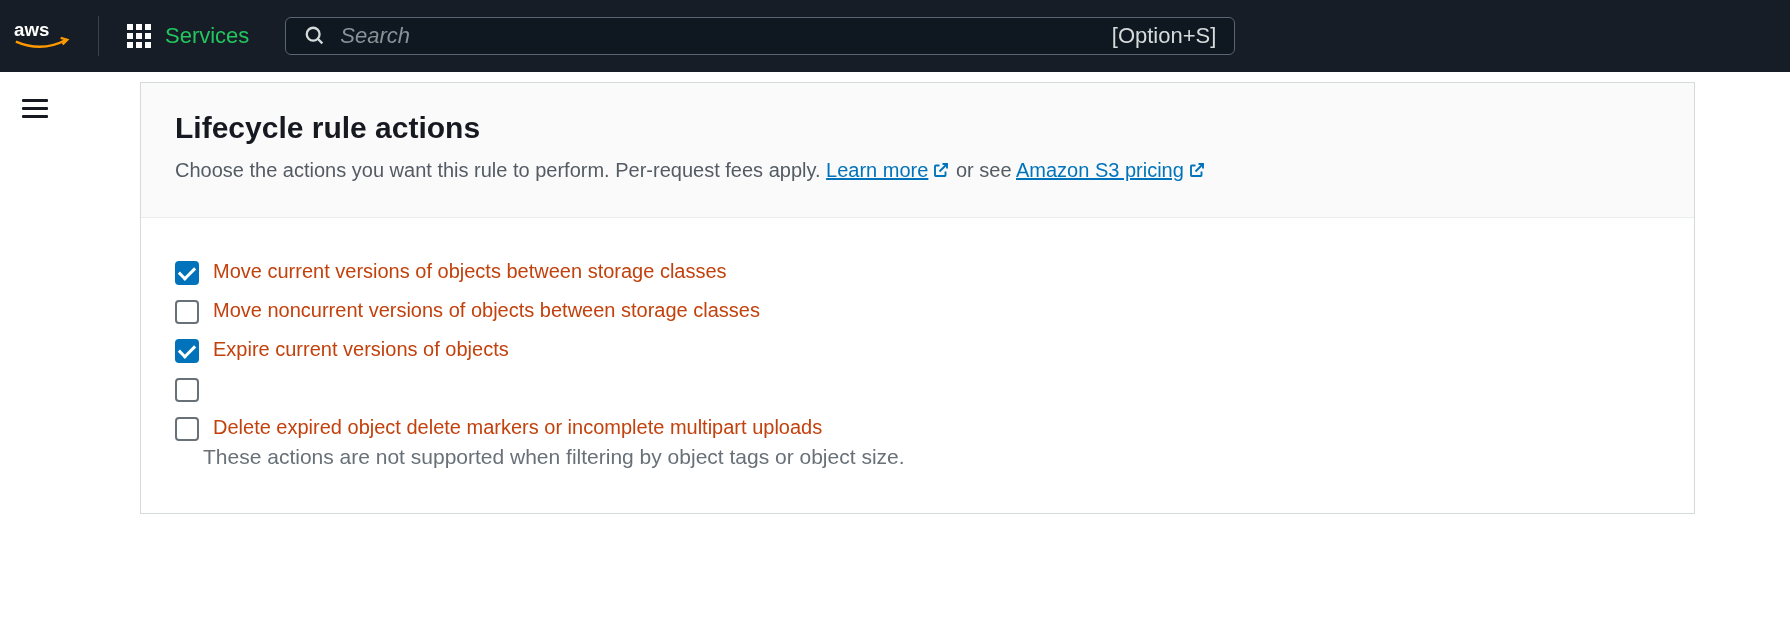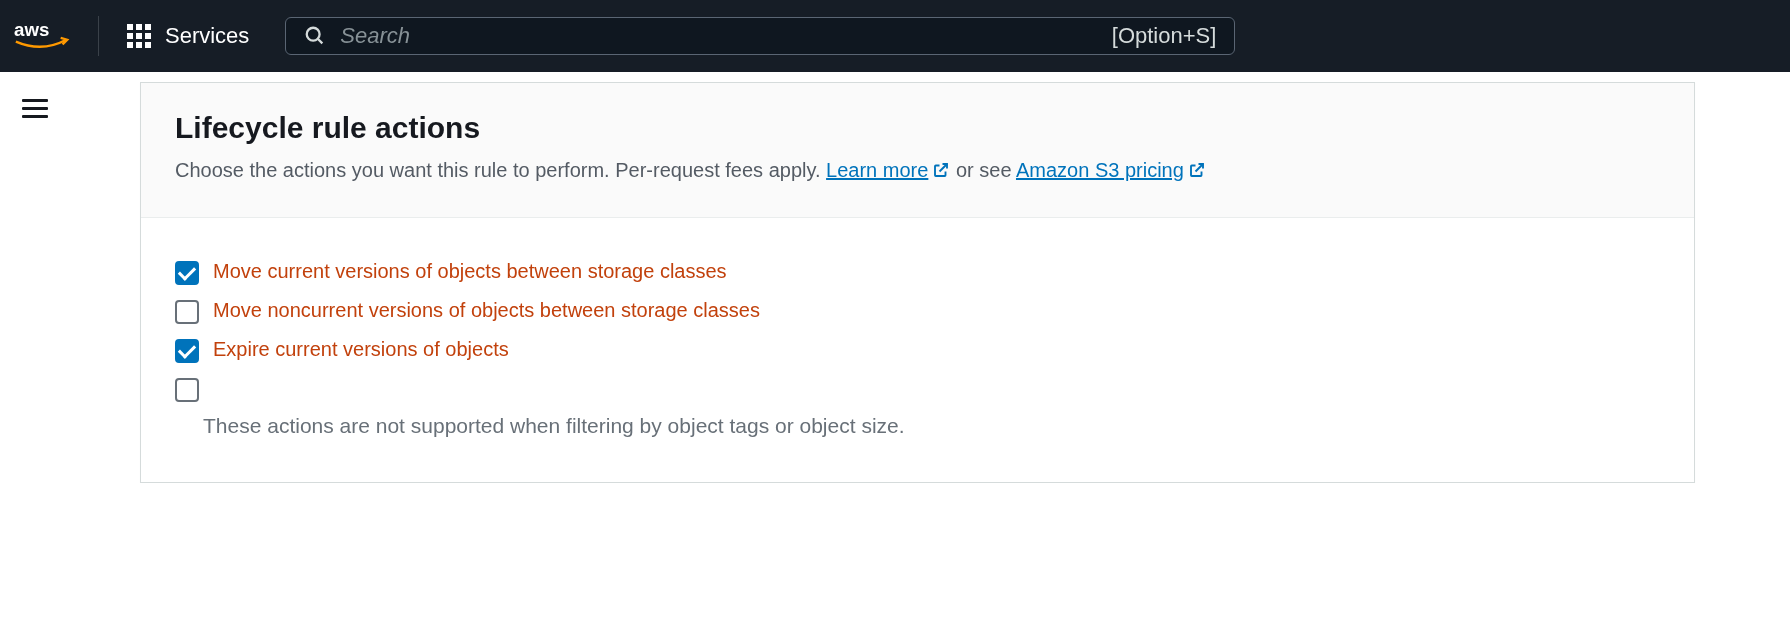--- a/index.html
+++ b/index.html
@@ -27,21 +27,21 @@
     .nav-divider {
       width: 1px;
       height: 40px;
       background: #3a4149;
     }
     .services-btn {
       display: flex;
       align-items: center;
       gap: 14px;
       padding: 0 28px;
-      color: #ffffff;
+      color: #22c55e;
       font-size: 22px;
       cursor: pointer;
     }
     .grid-icon {
       display: grid;
       grid-template-columns: repeat(3, 6px);
       grid-template-rows: repeat(3, 6px);
       gap: 3px;
     }
     .grid-icon span {
@@ -264,17 +264,21 @@
           <div class="checkbox"></div>
           <span class="checkbox-label">Move noncurrent versions of objects between storage classes</span>
         </div>
         <div class="checkbox-row">
           <div class="checkbox checked"></div>
           <span class="checkbox-label">Expire current versions of objects</span>
         </div>
         <div class="checkbox-row">
           <div class="checkbox"></div>
         </div>
+        <div class="checkbox-row" style="margin-bottom:4px;">
+          <div class="checkbox"></div>
+          <span class="checkbox-label">Delete expired object delete markers or incomplete multipart uploads</span>
+        </div>
         <div class="helper-text">These actions are not supported when filtering by object tags or object size.</div>
       </div>
     </div>
   </div>
 </div>
 
 </body></html>

